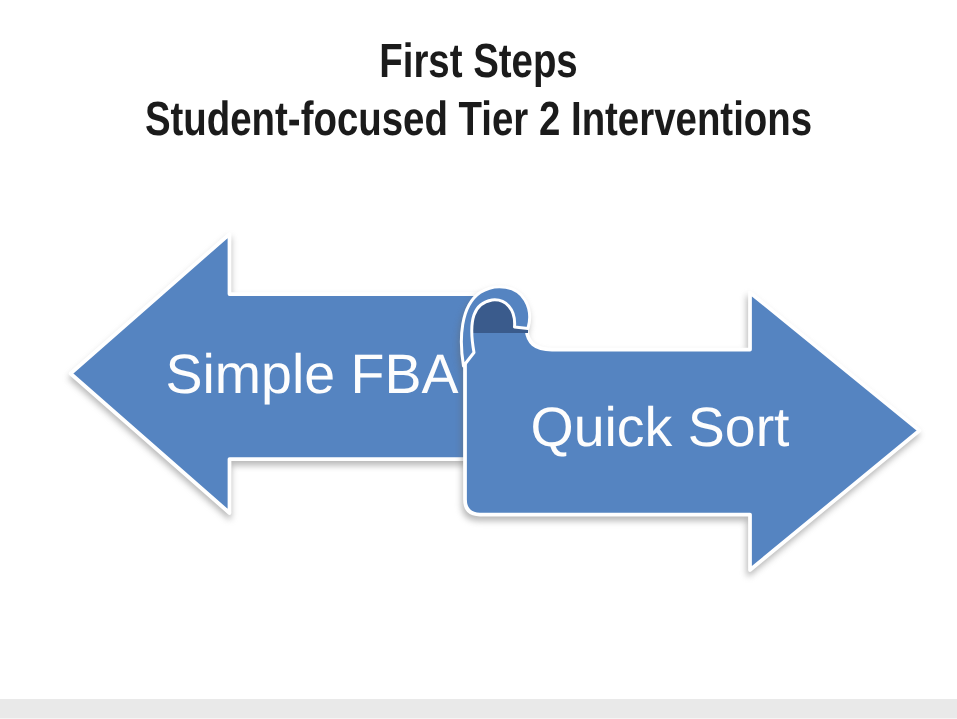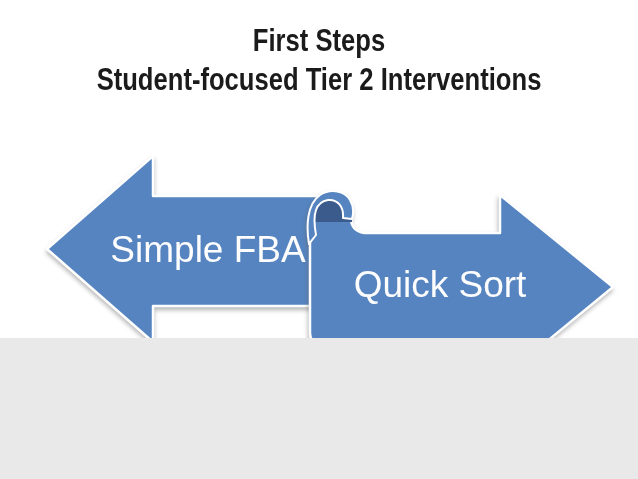--- a/index.html
+++ b/index.html
@@ -10,21 +10,21 @@
     --background:#ffffff;
   }
   html,body{margin:0;padding:0;}
   body{
     background:#e9e9e9;
     font-family:"Liberation Sans",sans-serif;
   }
   .slide{
     position:relative;
     width:638px;
-    height:338px;
+    height:466px;
     background:var(--background);
     overflow:hidden;
   }
   .title{
     position:absolute;
     top:21px;
     left:0;
     width:100%;
     text-align:center;
     color:var(--title-text);

